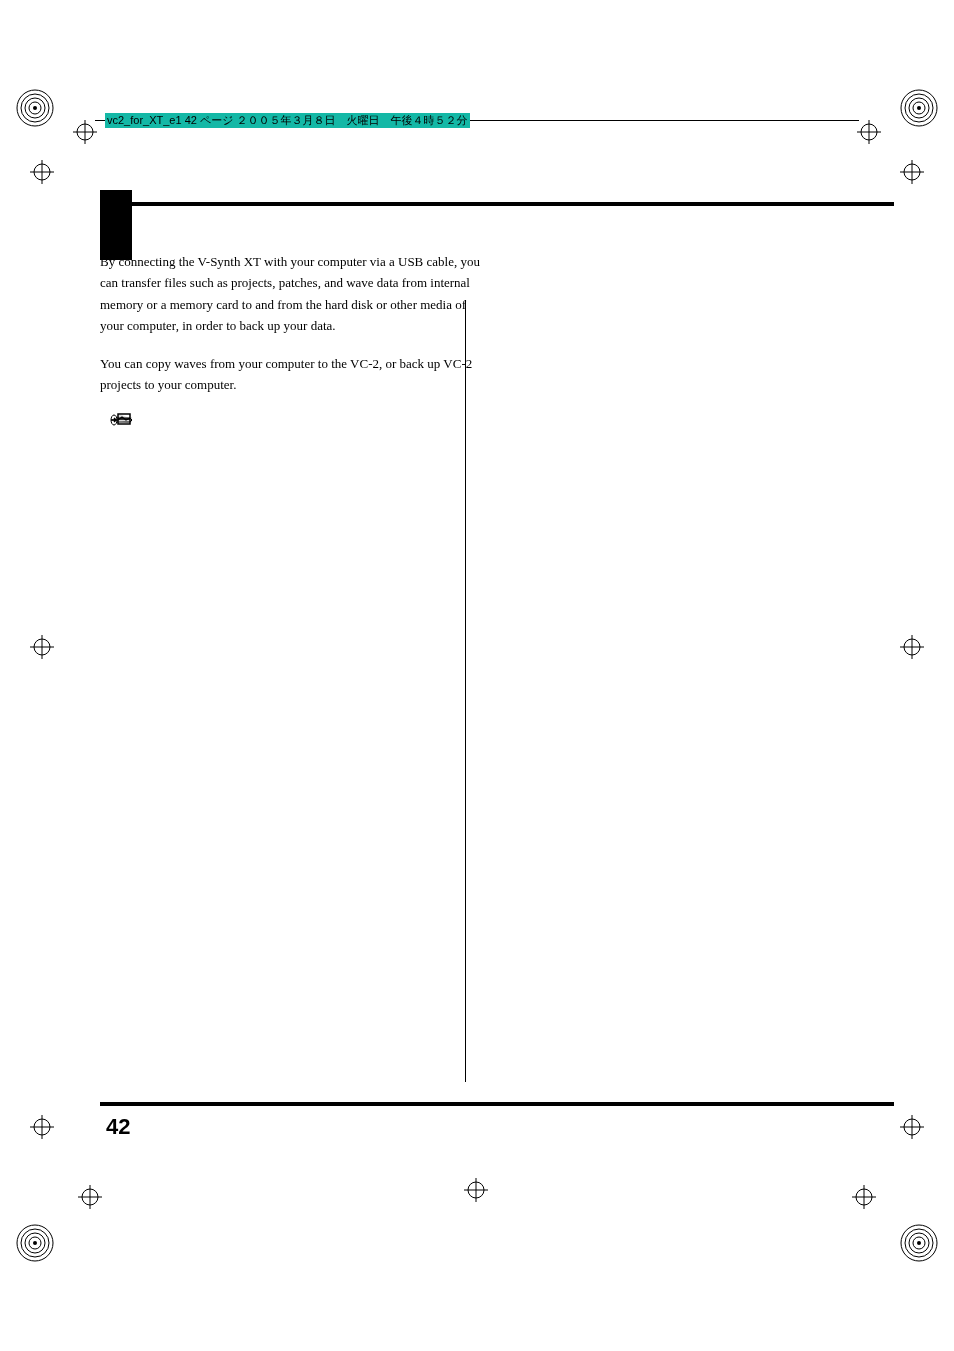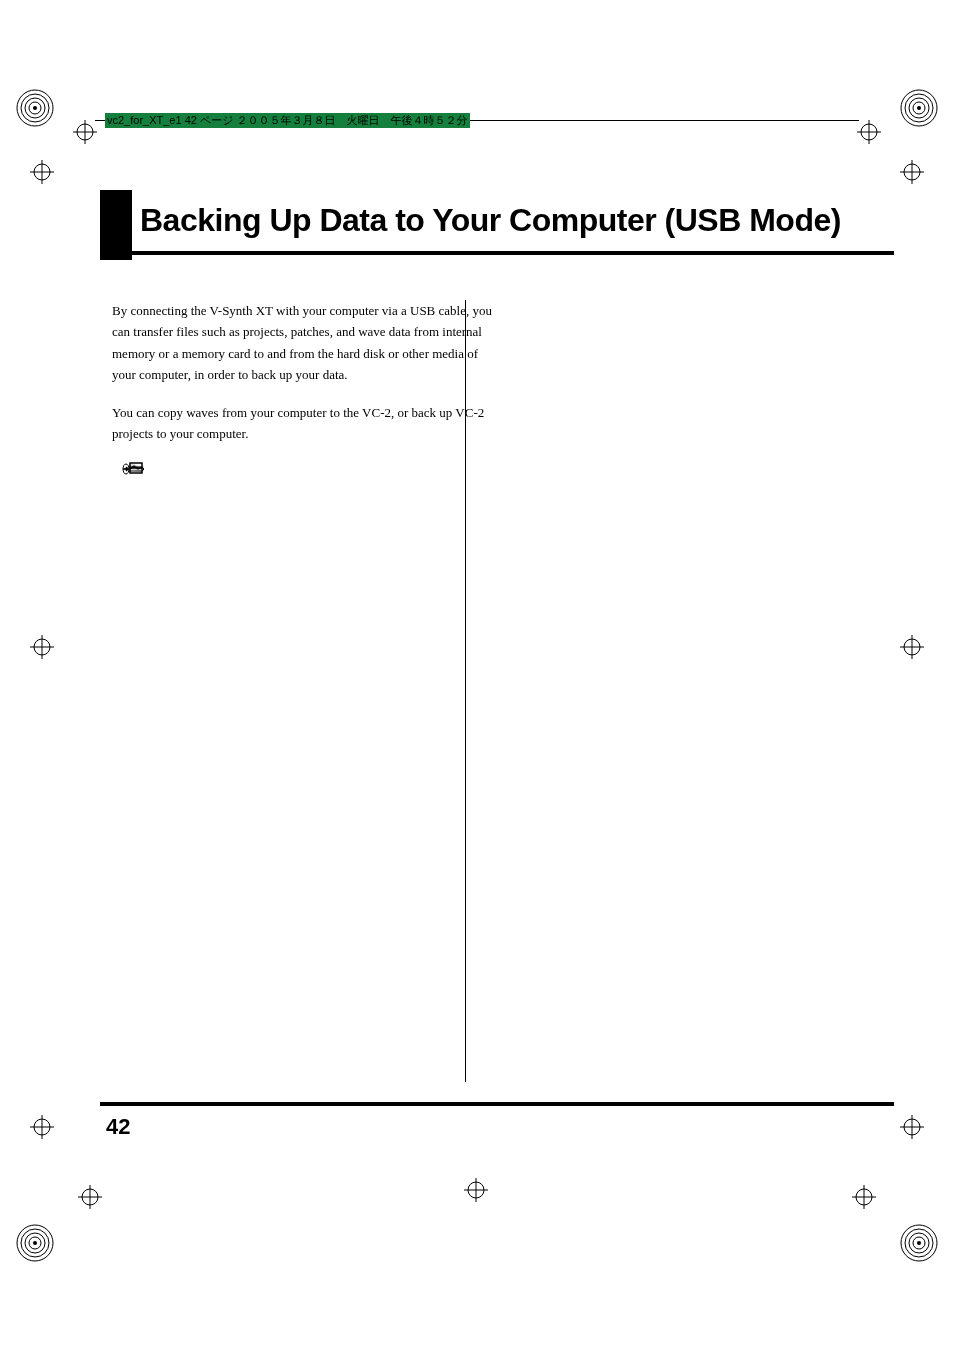--- a/index.html
+++ b/index.html
@@ -65,21 +65,21 @@
       right: 95px;
       height: 1px;
       background: #000;
     }
     
     .header-text {
       position: absolute;
       top: 113px;
       left: 105px;
       font-size: 11px;
-      background: #15803d;
+      background: #14b8a6;
       padding: 0 2px;
       font-family: sans-serif;
     }
     
     
     .content {
       position: absolute;
       top: 190px;
       left: 100px;
       right: 60px;
@@ -109,21 +109,21 @@
     .title-underline {
       height: 4px;
       background: #000;
       margin-top: 12px;
       margin-left: 0;
     }
     
     
     .body-text {
       margin-top: 45px;
-      margin-left: 12px;
+      margin-left: 0;
       width: 385px;
       font-size: 13px;
       line-height: 1.65;
       color: #000;
     }
     
     .body-text p {
       margin-bottom: 16px;
     }
     
@@ -290,21 +290,20 @@
       <line x1="12" y1="0" x2="12" y2="24" stroke="#000" stroke-width="1"></line>
       <line x1="0" y1="12" x2="24" y2="12" stroke="#000" stroke-width="1"></line>
     </svg>
 </div>
 
 <div class="header-line"></div>
 <div class="header-text">vc2_for_XT_e1  42 ページ  ２００５年３月８日　火曜日　午後４時５２分</div>
 
 <div class="content">
   <div class="black-tab"></div>
-  <h1 class="chapter-title">Backing Up Data to Your Computer (USB Mode)</h1>
   <div class="title-underline"></div>
 
   <div class="body-text">
     <p>By connecting the V-Synth XT with your computer via a USB cable, you can transfer files such as projects, patches, and wave data from internal memory or a memory card to and from the hard disk or other media of your computer, in order to back up your data.</p>
     <p>You can copy waves from your computer to the VC-2, or back up VC-2 projects to your computer.</p>
 
     <span class="hand-icon">
       <svg width="24" height="16" viewBox="0 0 24 16">
         <path d="M 1 8 L 6 8 M 4 6 L 6 8 L 4 10 M 8 2 L 8 12 L 20 12 L 20 2 Z M 8 7 L 20 7" fill="none" stroke="#000" stroke-width="1.5"></path>
         <path d="M 6 4 C 6 4 10 2 14 4 C 18 6 22 5 22 5 L 22 10 C 22 10 18 12 14 10 C 10 8 6 10 6 10 Z" fill="#000" opacity="0.15"></path>

